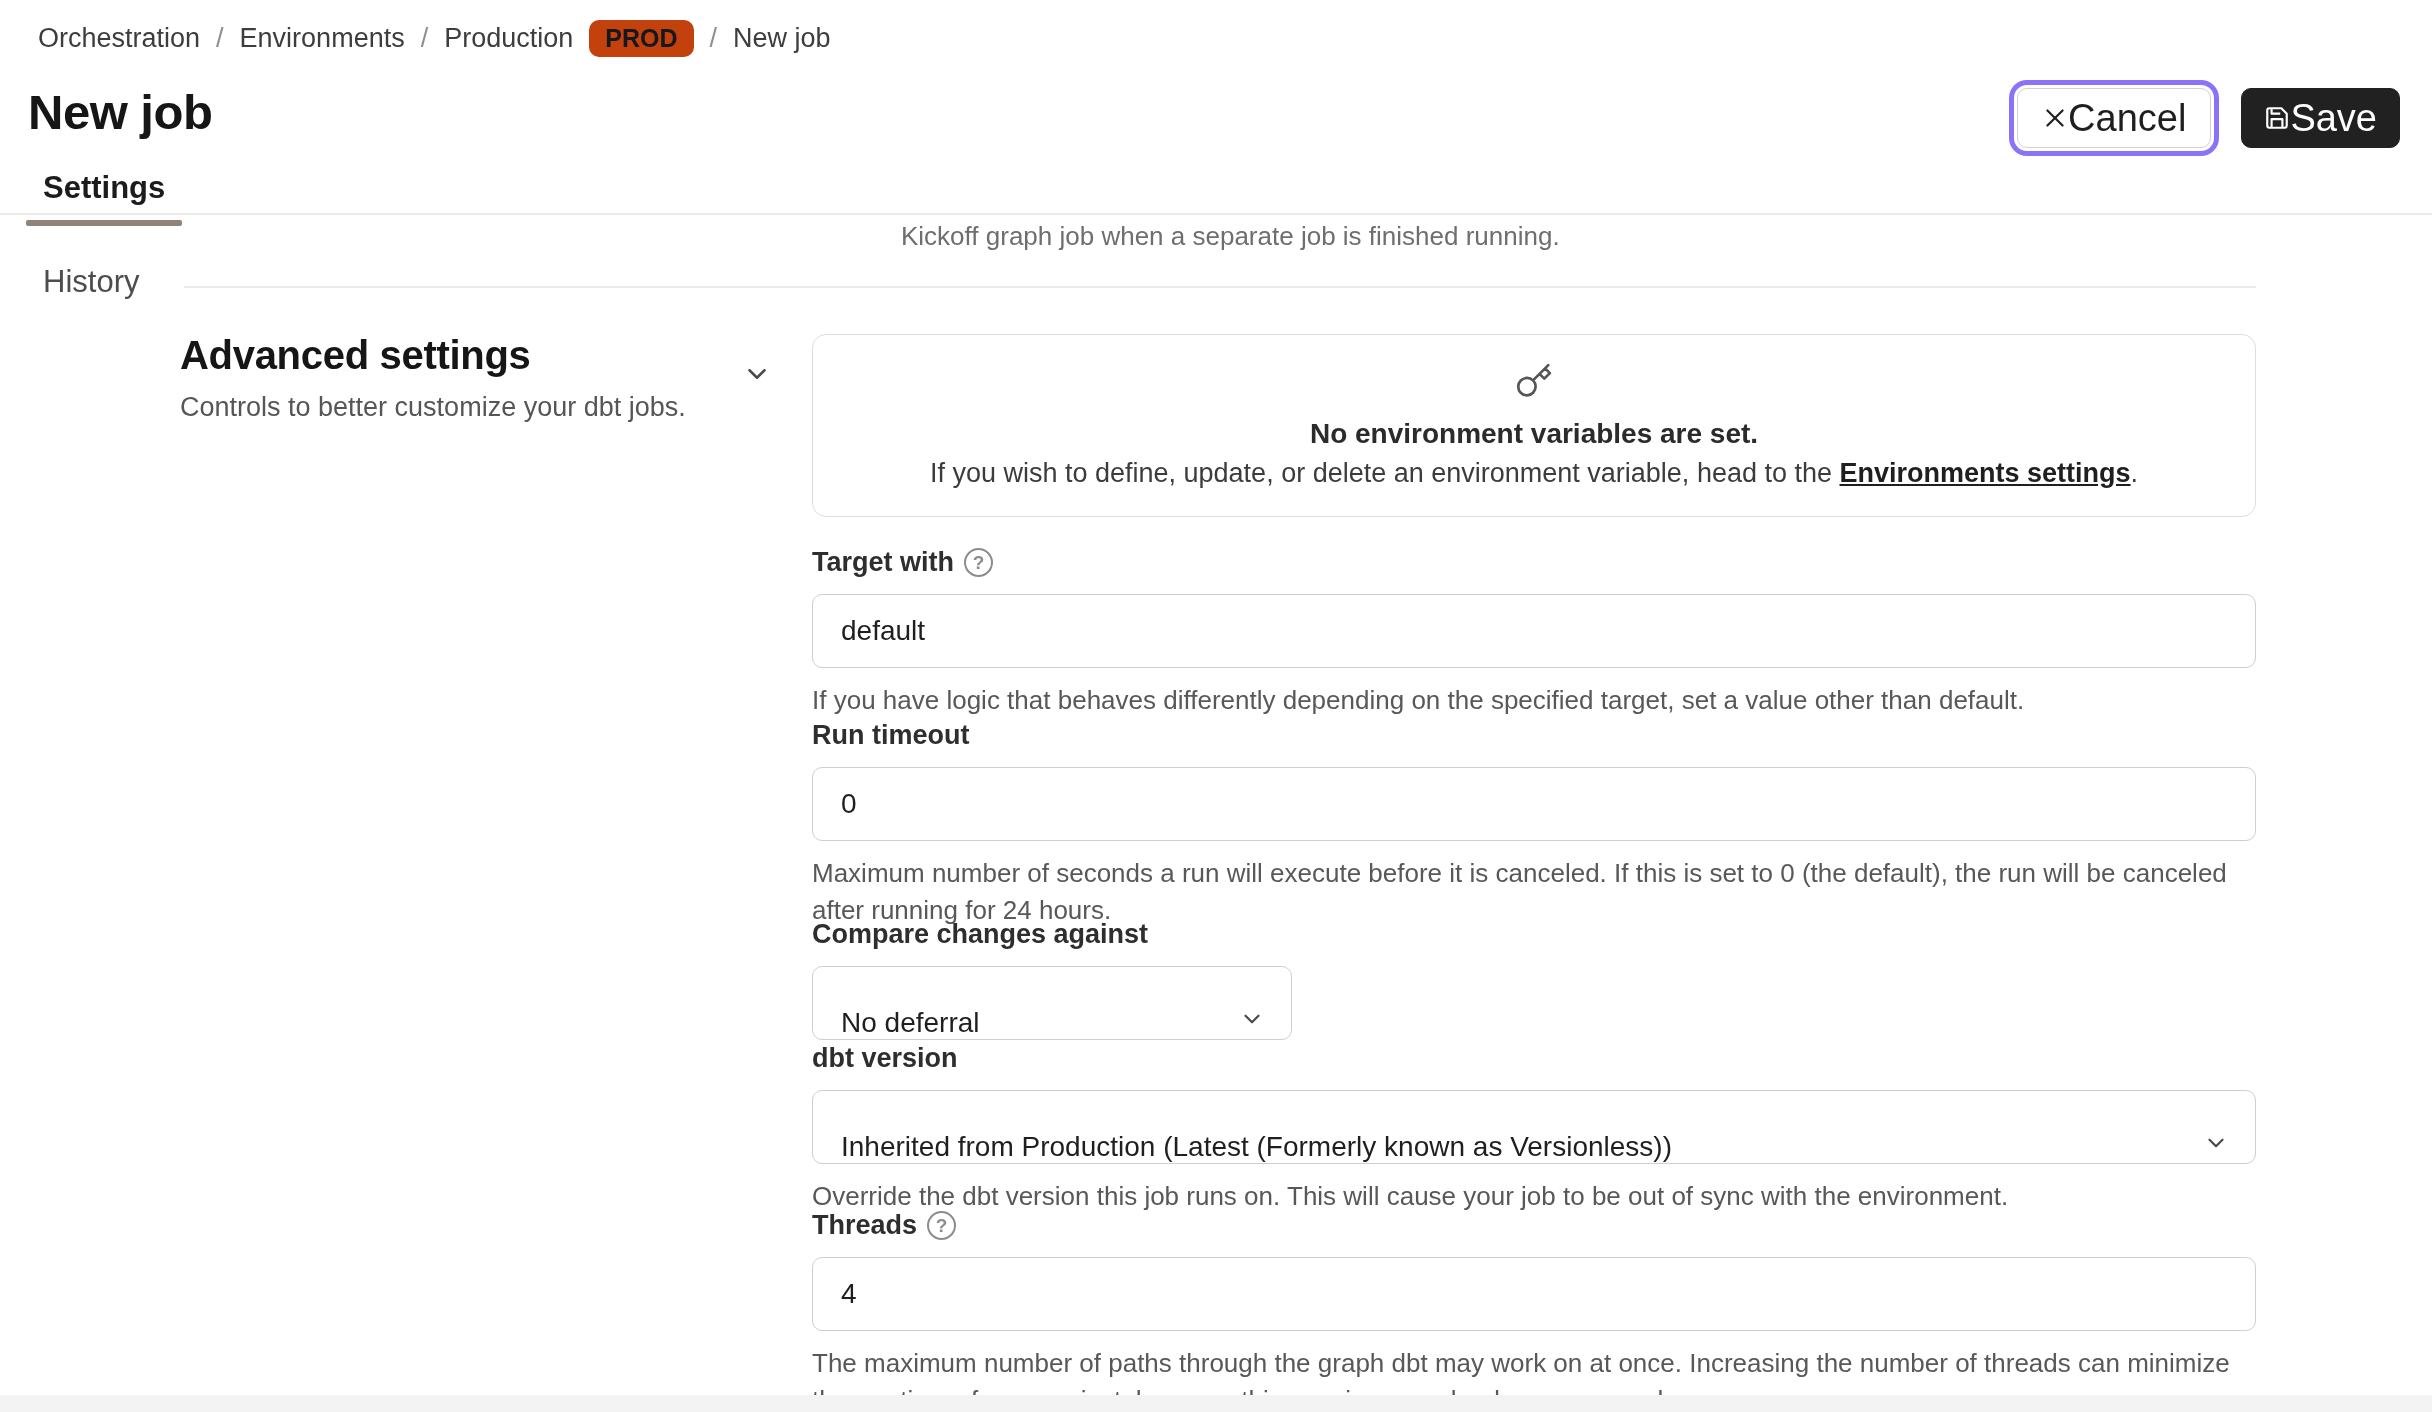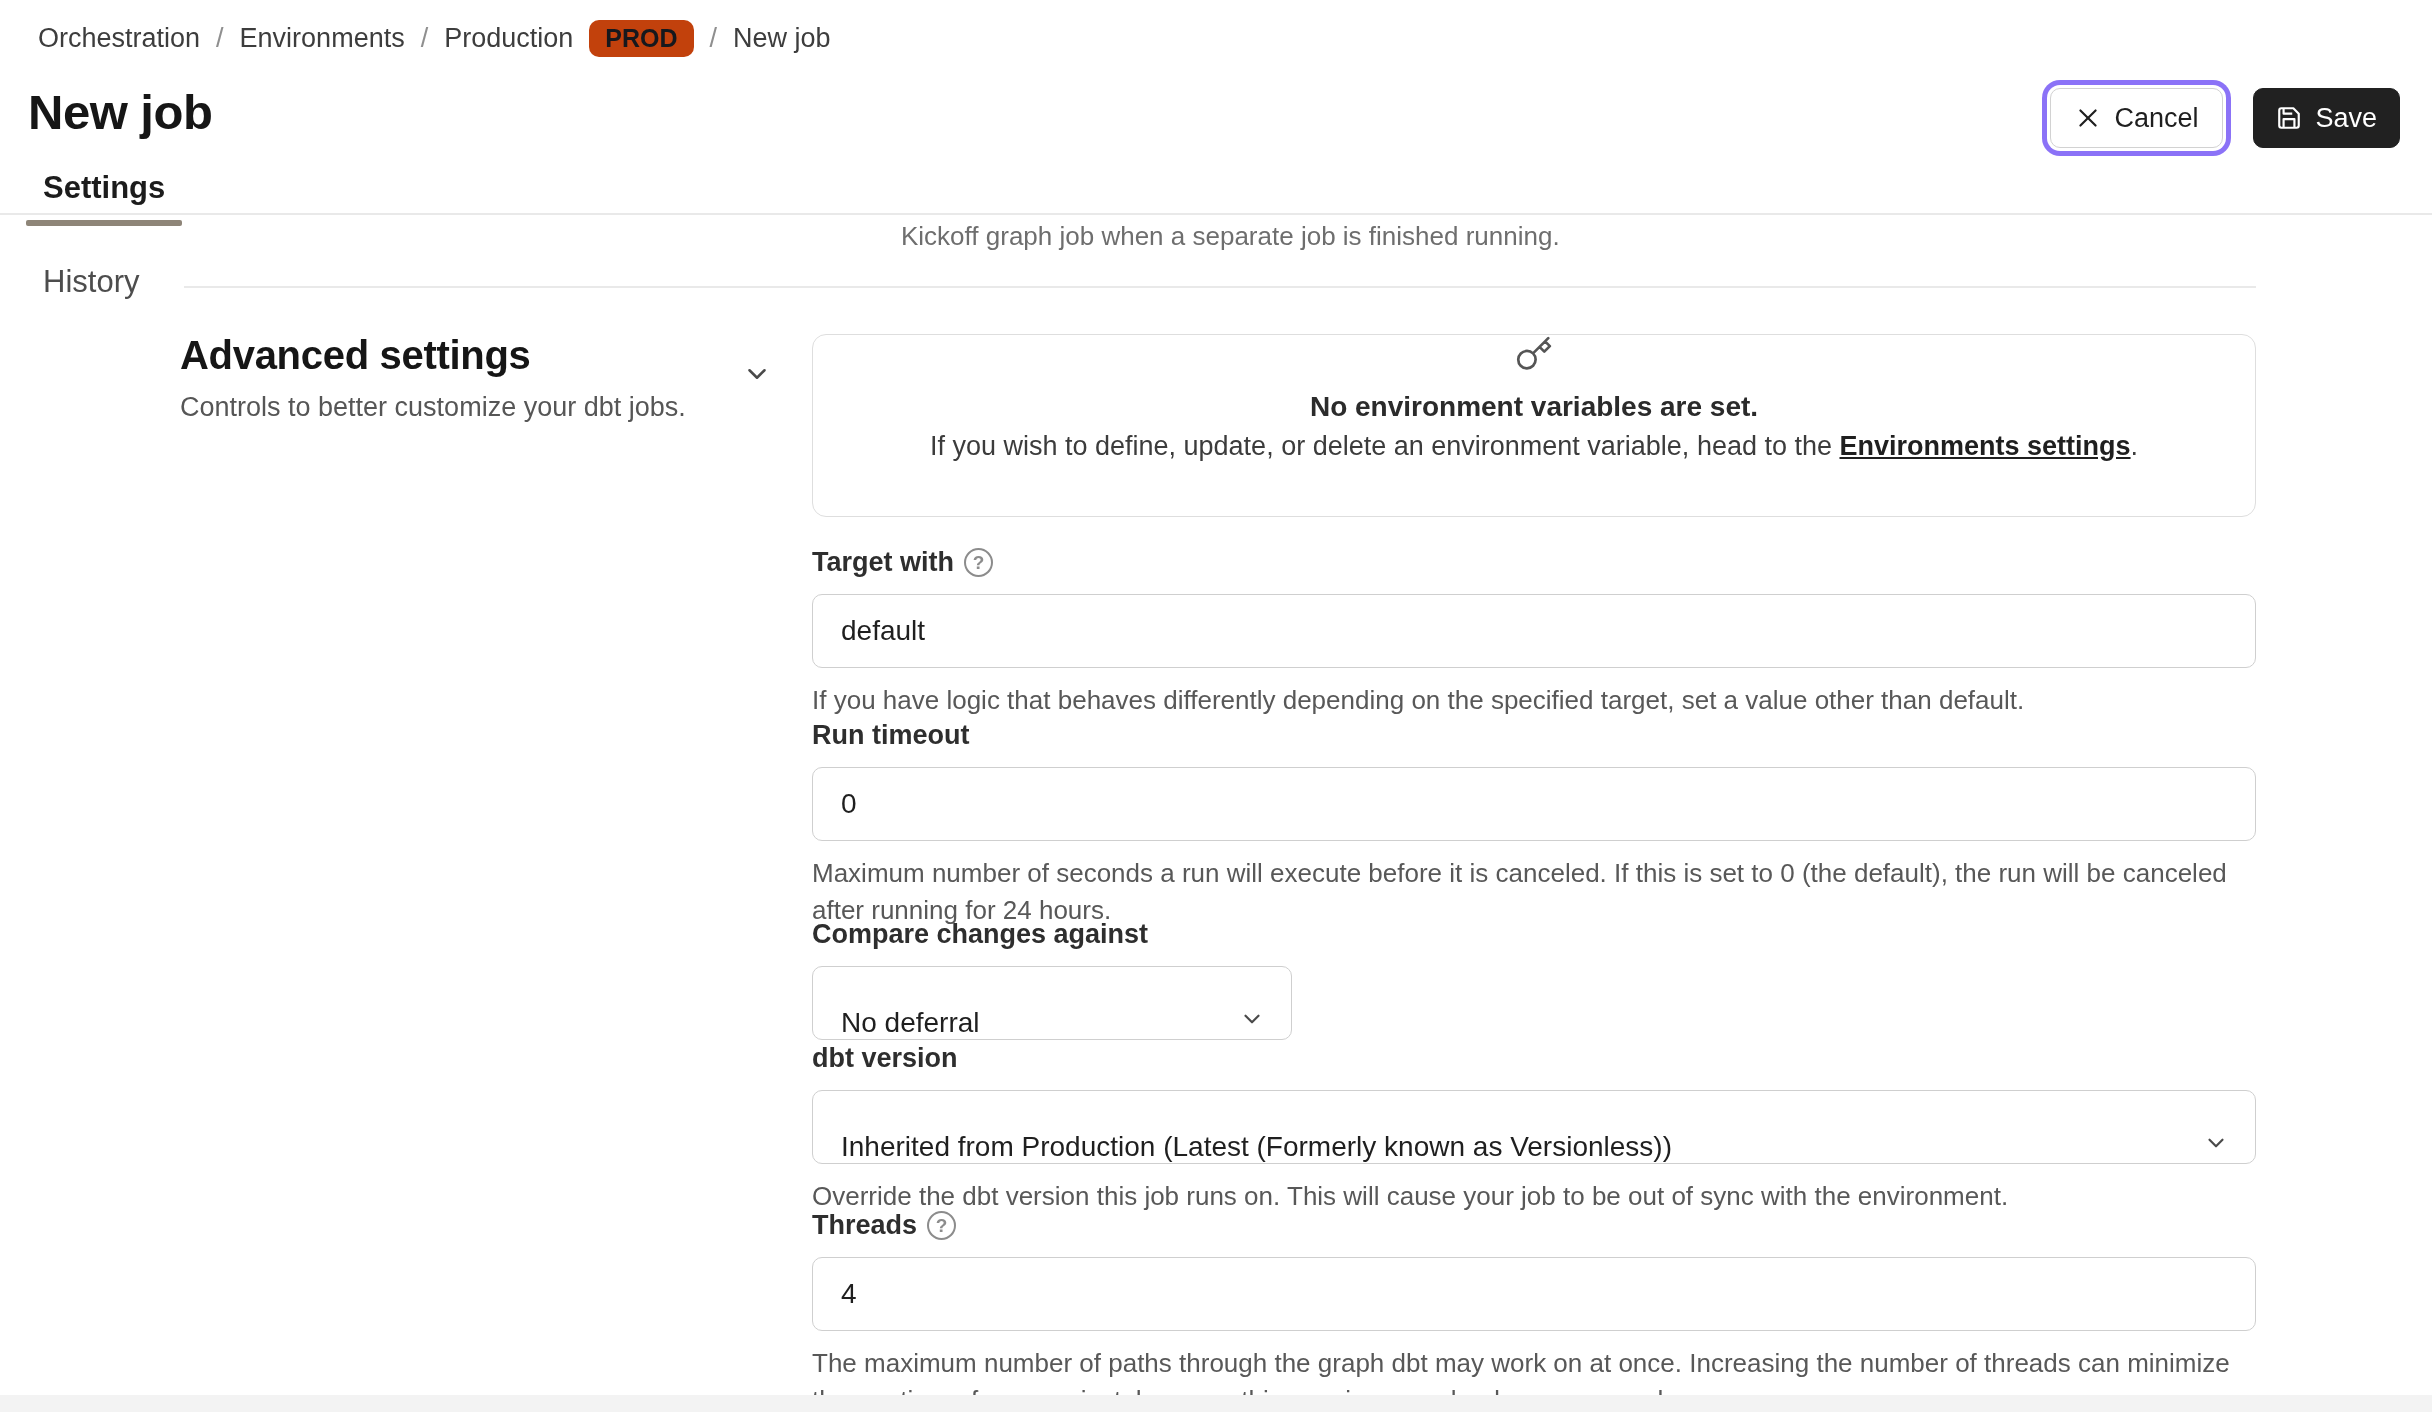--- a/index.html
+++ b/index.html
@@ -15,22 +15,22 @@
   .breadcrumb { position:absolute; top:20px; left:38px; display:flex; align-items:center; gap:16px;
     font-size:27px; color:#3d3d3d; }
   .crumb { cursor:pointer; }
   .crumb-sep { color:#8f8f8f; }
   .badge-prod { background:#c2410c; color:#16181d; font-weight:700; font-size:25px;
     padding:6px 16px; border-radius:10px; line-height:1; }
 
   
   .page-title { position:absolute; top:84px; left:28px; font-size:49px; font-weight:700; color:#161616; letter-spacing:-0.5px; }
   .actions { position:absolute; top:88px; right:32px; display:flex; align-items:center; gap:24px; }
-  .btn { display:flex; align-items:center; gap:13px; height:60px; border-radius:10px;
-    font-size:27px; font-weight:500; cursor:pointer; user-select:none; }
+  .btn { display:flex; align-items:center; height:60px; border-radius:10px;
+    font-size:38px; font-weight:500; cursor:pointer; user-select:none; }
   .btn-cancel { background:#fff; border:1px solid #d2d2d2; color:#1f1f1f; padding:0 24px;
     box-shadow:0 0 0 3px #ffffff, 0 0 0 8px #8b72f7; margin-right:6px; }
   .btn-save { background:#212121; color:#ffffff; border:1px solid #212121; padding:0 22px; }
   .btn svg { display:block; }
 
   
   .tabbar-line { position:absolute; top:213px; left:0; width:2432px; height:2px; background:#e9e9e9; }
   .tabs { position:absolute; top:170px; left:26px; display:flex; gap:40px;flex-direction:column; }
   .tab { position:relative; padding:0 17px 18px 17px; font-size:31px; cursor:pointer; }
   .tab.active { font-weight:700; color:#1c1c1c; }
@@ -45,21 +45,21 @@
 
   .adv-head { position:absolute; top:118px; left:180px; width:560px; }
   .adv-title { font-size:40px; font-weight:600; color:#161616; letter-spacing:-0.3px; }
   .adv-sub { margin-top:14px; font-size:27px; color:#565656; }
   .adv-chevron { position:absolute; top:144px; left:742px; cursor:pointer; }
 
   .fields { position:absolute; left:812px; top:0; width:1444px; }
 
   .env-box { position:absolute; top:119px; left:0; width:1444px; height:183px;
     border:1px solid #dedede; border-radius:14px; background:#fff;
-    display:flex; flex-direction:column; align-items:center; gap:8px; text-align:center; }
+    display:flex; flex-direction:column; align-items:center; justify-content:center; gap:8px; text-align:center; }
   .env-title { font-size:28px; font-weight:700; color:#2b2b2b; margin-top:6px; }
   .env-body { font-size:27px; color:#3c3c3c; }
   .env-link { font-weight:700; text-decoration:underline; color:#1f1f1f; cursor:pointer; }
 
   .field { position:absolute; left:0; width:1444px; }
   .f-target { top:332px; } .f-timeout { top:505px; } .f-compare { top:704px; }
   .f-version { top:828px; } .f-threads { top:995px; }
 
   .f-label { display:flex; align-items:center; gap:10px; font-size:27px; font-weight:700; color:#2e2e2e; margin-bottom:16px; }
   .help-circle { width:29px; height:29px; border:2px solid #8c8c8c; border-radius:50%;

